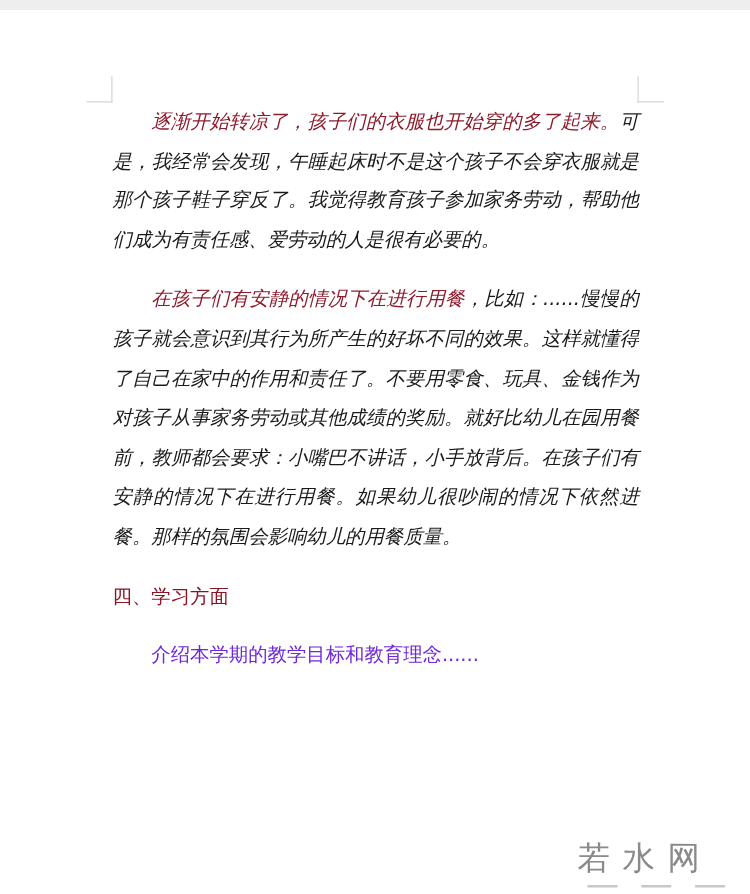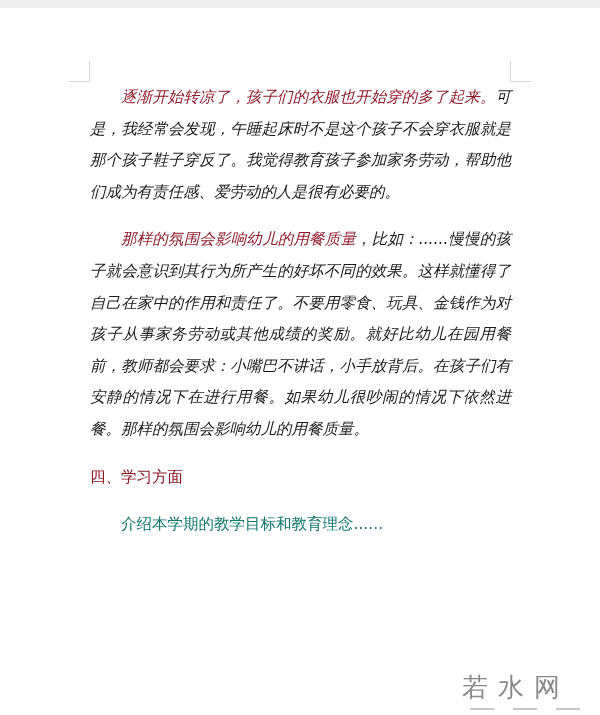--- a/index.html
+++ b/index.html
@@ -57,32 +57,32 @@
     }
     .heading {
       margin: 10px 0 16px 0;
       font-weight: normal;
       color: #8b1423;
       font-size: 15.5px;
     }
     .intro {
       margin: 0;
       text-indent: 2em;
-      color: #0f766e;
+      color: #6d28d9;
     }
     .watermark {
       position: absolute;
       left: 462px;
       top: 672px;
       width: 120px;
       color: #8a8a8a;
       font-size: 26px;
       letter-spacing: 10px;
       line-height: 30px;
-      font-family: Liberation Sans, sans-serif;
+      font-family: Liberation Serif, serif;
     }
     .watermark-sub {
       position: absolute;
       left: 470px;
       top: 705px;
       width: 110px;
       height: 6px;
       display: flex;
       justify-content: space-between;
     }
@@ -98,21 +98,21 @@
 <body>
 
 <div class="top-band"></div>
 <div class="corner corner-tl"></div>
 <div class="corner corner-tr"></div>
 
 <div class="page">
   <p class="para"><span class="red">逐渐开始转凉了，孩子们的衣服也开始穿的多了起来。</span><span>可是，我经常会发现，午睡起床时不是这个孩子不会穿衣服就是那个孩子鞋子穿反了。我觉得教育孩子参加家务劳动，帮助他们成为有责任感、爱劳动的人是很有必要的。</span></p>
 
 
-  <p class="para"><span class="red">那样的氛围会影响幼儿的用餐质量</span><span>，比如：......慢慢的孩子就会意识到其行为所产生的好坏不同的效果。这样就懂得了自己在家中的作用和责任了。不要用零食、玩具、金钱作为对孩子从事家务劳动或其他成绩的奖励。就好比幼儿在园用餐前，教师都会要求：小嘴巴不讲话，小手放背后。在孩子们有安静的情况下在进行用餐。如果幼儿很吵闹的情况下依然进餐。那样的氛围会影响幼儿的用餐质量。</span></p>
+  <p class="para"><span class="red">在孩子们有安静的情况下在进行用餐</span><span>，比如：......慢慢的孩子就会意识到其行为所产生的好坏不同的效果。这样就懂得了自己在家中的作用和责任了。不要用零食、玩具、金钱作为对孩子从事家务劳动或其他成绩的奖励。就好比幼儿在园用餐前，教师都会要求：小嘴巴不讲话，小手放背后。在孩子们有安静的情况下在进行用餐。如果幼儿很吵闹的情况下依然进餐。那样的氛围会影响幼儿的用餐质量。</span></p>
 
   <div class="heading">四、学习方面</div>
 
   <p class="intro">介绍本学期的教学目标和教育理念......</p>
 </div>
 
 <div class="watermark">若水网</div>
 <div class="watermark-sub">
   <span></span>
   <span></span>

